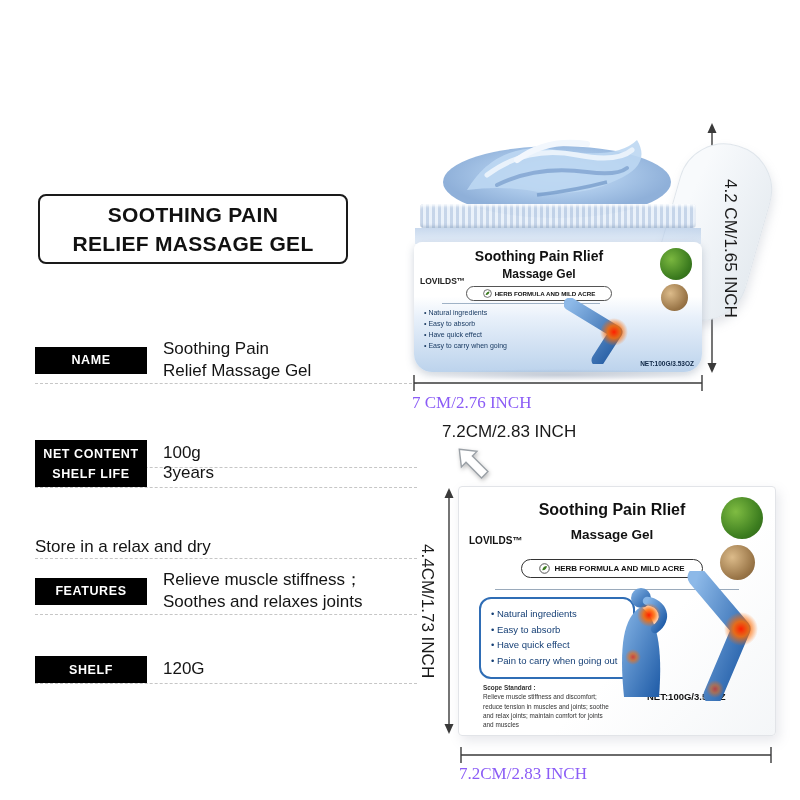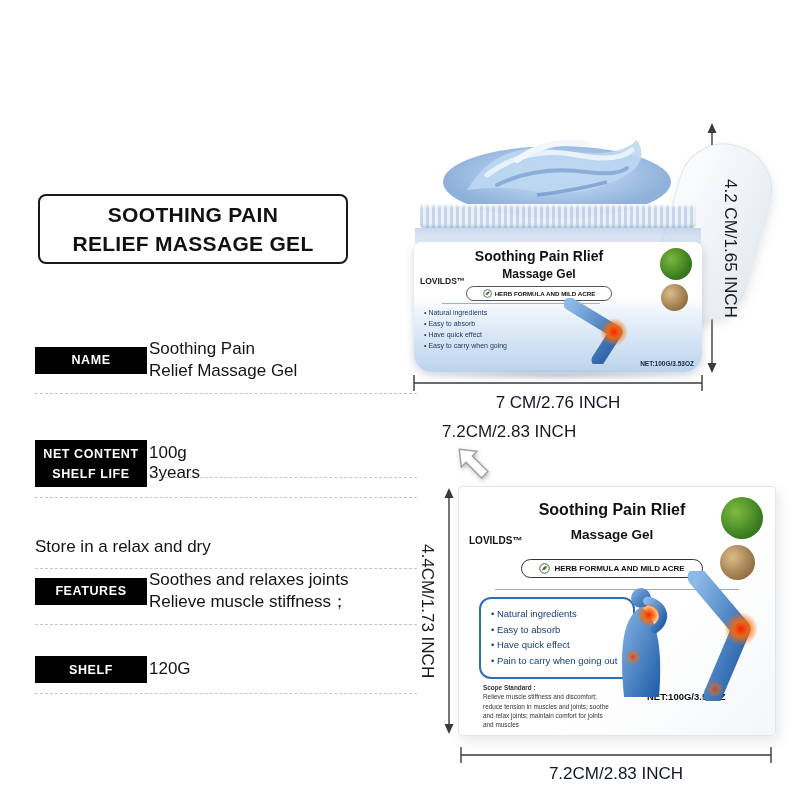--- a/index.html
+++ b/index.html
@@ -10,22 +10,22 @@
   
   .title-box {
     position:absolute; left:38px; top:194px; width:306px; height:66px;
     border:2px solid #1a1a1a; border-radius:8px;
     display:flex; flex-direction:column; justify-content:center; align-items:center;
     font-size:21px; font-weight:bold; letter-spacing:.3px; line-height:1.4; text-align:center;
   }
   
   .spec-row {
     position:absolute; left:35px; width:382px;
-    display:flex; align-items:center; gap:2px;
-    border-bottom:1px dashed #c6c6c6; padding-bottom:10px;
+    display:flex; align-items:center; gap:16px;
+    border-bottom:1px dashed #c6c6c6; padding-bottom:0;
   }
   .spec-label {
     width:112px; min-width:112px; height:27px; background:#000; color:#fff;
     display:flex; align-items:center; justify-content:center;
     font-size:12.5px; font-weight:bold; letter-spacing:.6px; white-space:nowrap;
   }
   .spec-value { font-size:17px; line-height:1.32; color:#141414; }
   
   .jar { position:absolute; left:412px; top:120px; width:292px; height:252px; z-index:2; }
   .jar::after {
@@ -69,21 +69,21 @@
     border-radius:46px; transform:rotate(16deg);
     background:linear-gradient(100deg,#f8fafc 20%,#eef2f6 60%,#e4eaef);
     border:1px solid #dfe5eb; box-shadow:3px 5px 10px rgba(150,160,175,.25);
   }
   
   .dim-svg { position:absolute; }
   .vtext {
     position:absolute; writing-mode:vertical-rl; text-align:center;
     font-size:17px; color:#1a1a1a; white-space:nowrap; z-index:3;
   }
-  .htext { position:absolute; text-align:center; font-size:17px; color:#0f172a; }
+  .htext { position:absolute; text-align:left; font-size:17px; color:#8b5cf6;font-family:Liberation Serif, serif; }
   .depth-text { position:absolute; left:442px; top:422px; font-size:17px; color:#1a1a1a; }
   .depth-arrow { position:absolute; left:452px; top:442px; width:40px; height:40px;
     filter:drop-shadow(1px 2px 2px rgba(0,0,0,.25)); }
   
   .box {
     position:absolute; left:458px; top:486px; width:316px; height:248px;
     background:linear-gradient(135deg,#ffffff 60%,#f4f6f8);
     border:1px solid #e2e4e8; border-radius:4px;
     box-shadow:3px 5px 12px rgba(120,130,150,.18);
   }
@@ -143,22 +143,22 @@
     </div>
   </div>
   <div class="spec-row" style="top:536px">
     <div class="spec-value">
       <div>Store in a relax and dry</div>
     </div>
   </div>
   <div class="spec-row" style="top:569px">
     <div class="spec-label">FEATURES</div>
     <div class="spec-value">
+      <div>Relieve muscle stiffness；</div>
       <div>Soothes and relaxes joints</div>
-      <div>Relieve muscle stiffness；</div>
     </div>
   </div>
   <div class="spec-row" style="top:656px">
     <div class="spec-label">SHELF</div>
     <div class="spec-value">
       <div>120G</div>
     </div>
   </div>
 
   <div class="lid"></div>

